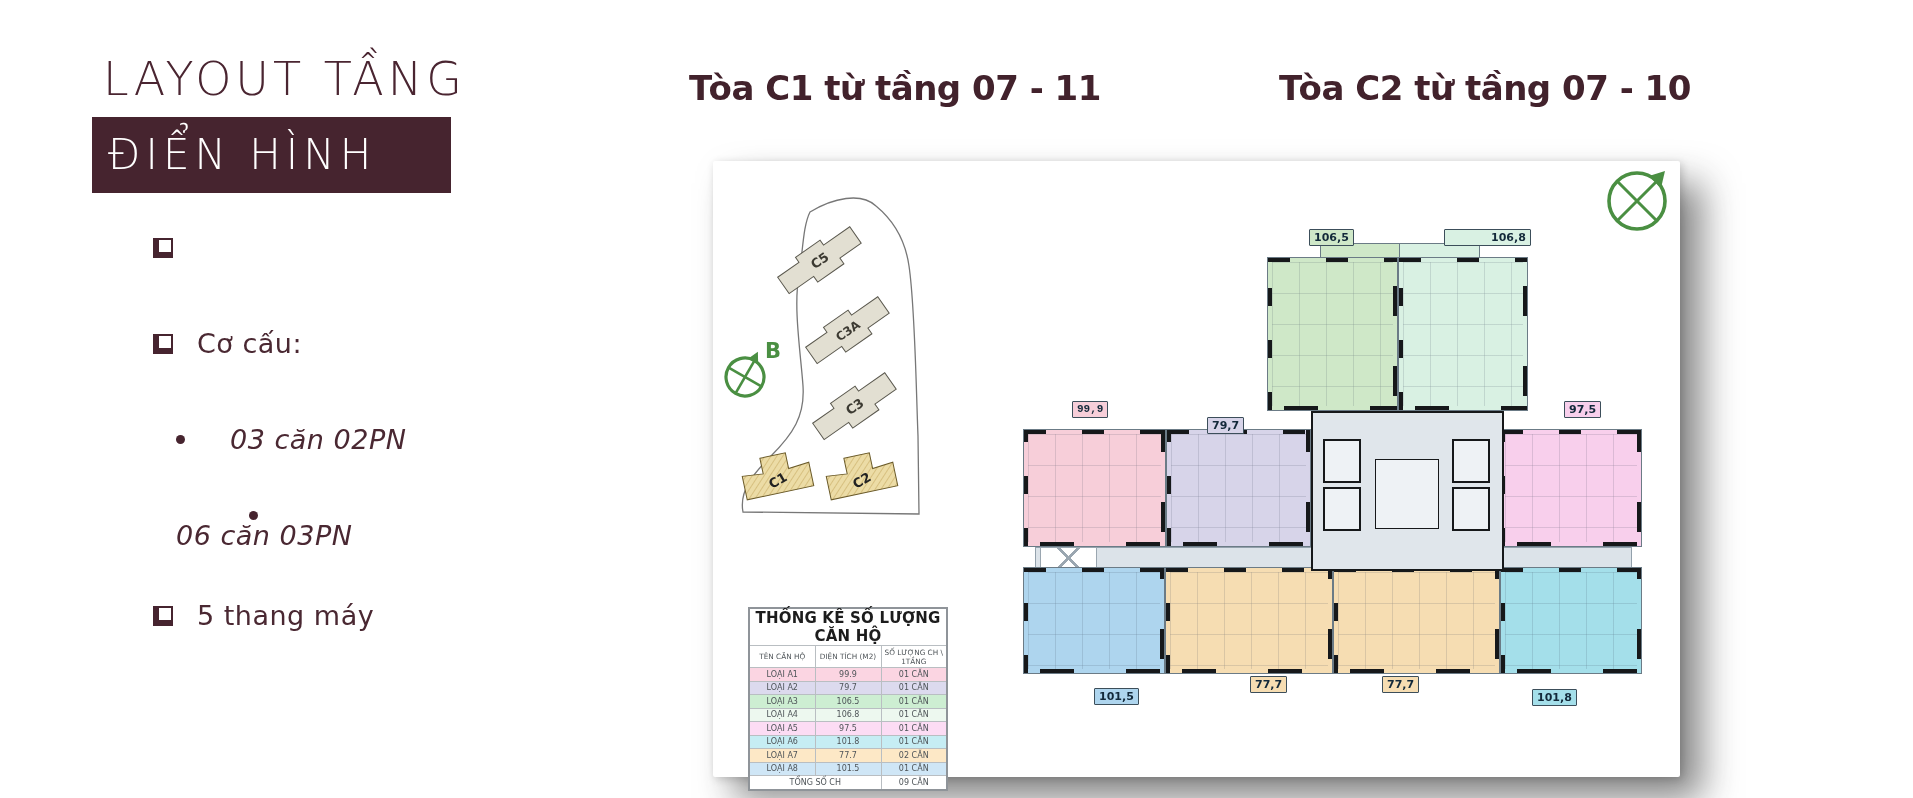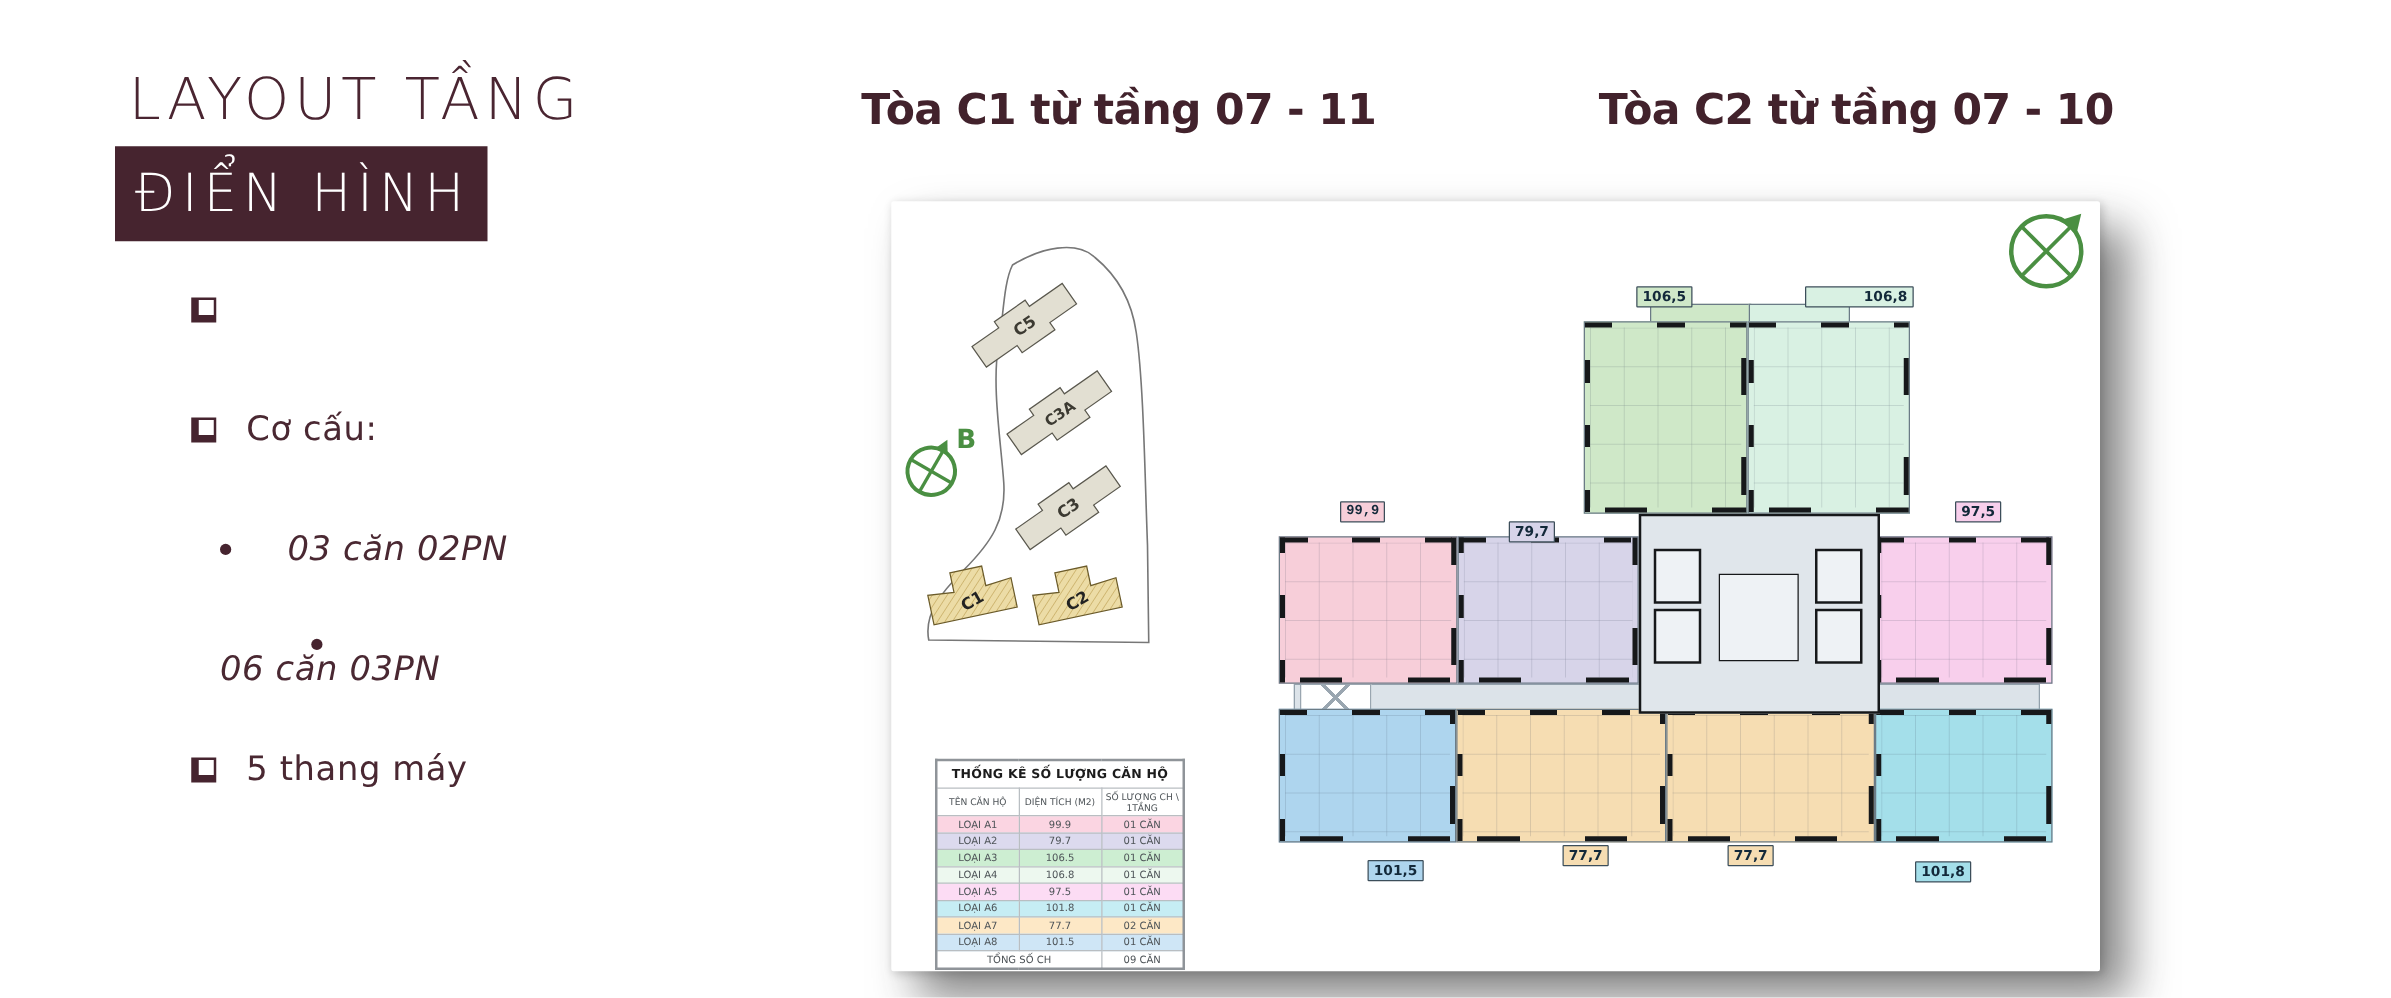--- a/index.html
+++ b/index.html
@@ -2,21 +2,21 @@
 <html><head>
 <meta charset="utf-8">
 <style>
   html,body{margin:0;padding:0;background:#fff;}
   body{width:1913px;height:798px;position:relative;overflow:hidden;
        font-family:"DejaVu Sans","Liberation Sans",sans-serif;color:#4a2832;}
 
   
   .main-title{position:absolute;left:103px;top:52px;font-size:46px;font-weight:200;
               letter-spacing:4px;color:#4a2531;white-space:nowrap;}
-  .title-block{position:absolute;left:92px;top:117px;width:298px;height:76px;
+  .title-block{position:absolute;left:92px;top:117px;width:359px;height:76px;
                background:#46242f;color:#fff;font-size:42px;font-weight:200;
                letter-spacing:5px;line-height:76px;padding-left:16px;box-sizing:border-box;
                white-space:nowrap;}
   .bullet{position:absolute;display:flex;align-items:center;font-size:27px;
           letter-spacing:.5px;color:#4a2832;white-space:nowrap;}
   .cb{width:12px;height:12px;border:2px solid #46242f;border-left-width:6px;
       border-bottom-width:6px;display:inline-block;margin-right:24px;flex:0 0 auto;}
   .dot{width:9px;height:9px;border-radius:50%;background:#46242f;display:inline-block;
        margin-right:22px;flex:0 0 auto;}
   .it{font-style:italic;}
@@ -33,21 +33,21 @@
          box-shadow:22px 22px 36px rgba(35,35,35,.55),2px 2px 8px rgba(0,0,0,.18);}
 
   
   .sitemap{position:absolute;left:8px;top:25px;width:230px;height:360px;}
 
   
   .stats{position:absolute;left:35px;top:446px;width:200px;border-collapse:collapse;
          background:#fff;font-size:8px;color:#4e5458;table-layout:fixed;}
   .stats,.stats td,.stats th{border:1px solid #b9bec2;}
   .stats{border:2px solid #8f9499;}
-  .stats .t-title{font-size:10px;font-weight:700;color:#1c1c1c;height:21px;text-align:center;letter-spacing:.2px;}
+  .stats .t-title{font-size:15px;font-weight:700;color:#1c1c1c;height:21px;text-align:center;letter-spacing:.2px;}
   .stats th{font-weight:400;font-size:7.3px;height:19px;text-align:center;}
   .stats td{height:12.5px;text-align:center;padding:0;}
   .col1{width:52px;} .col2{width:62px;} .col3{width:84px;}
   .row-a1{background:#fbd5e2;} .row-a2{background:#dcdaee;} .row-a3{background:#cdeed2;}
   .row-a4{background:#edf8ef;} .row-a5{background:#fcdcf4;} .row-a6{background:#c6edf4;padding-left:29px;}
   .row-a7{background:#fde8c6;} .row-a8{background:#cfe6f6;}
 
   
   .unit{position:absolute;box-sizing:border-box;border:1px solid #6b7b86;z-index:2;}
   .unit::before{content:"";position:absolute;inset:0;pointer-events:none;

